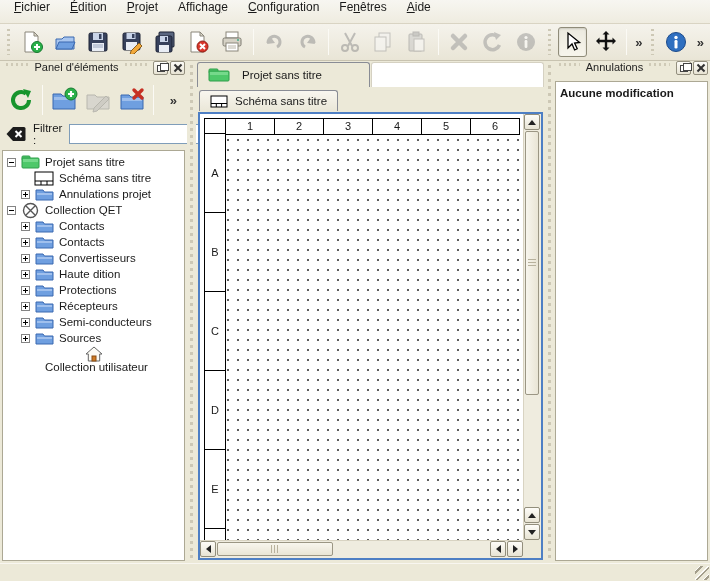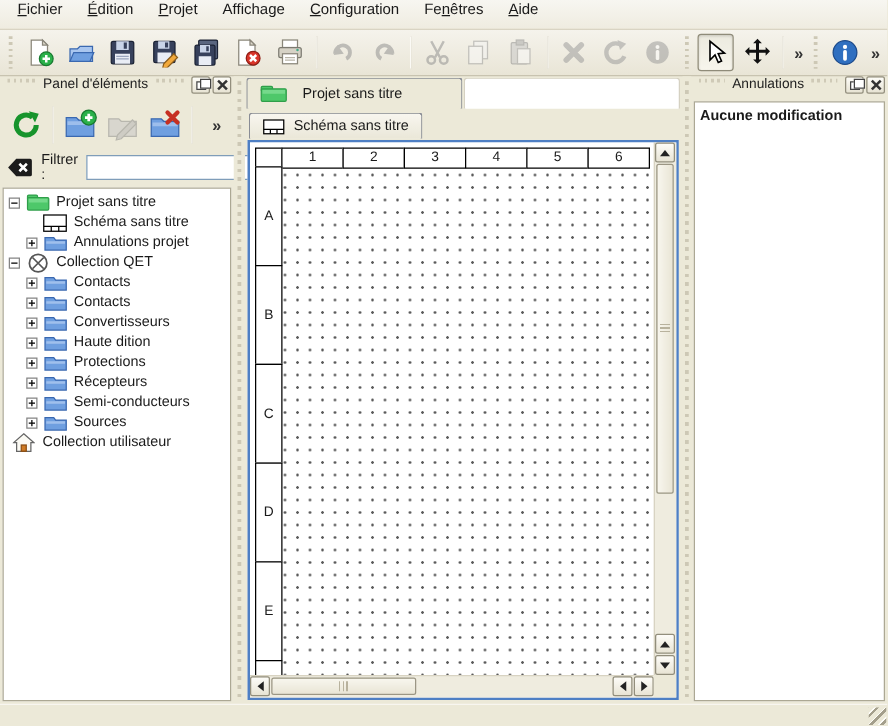--- a/index.html
+++ b/index.html
@@ -554,21 +554,21 @@
         <span class="exp plus"></span>
         <span class="ticon">
             <svg width="19" height="14" viewBox="0 0 19 14">
               <path d="M1 3h7l1.5 2H18v8H1z" fill="#6f9fe0" stroke="#3a68b0"></path>
               <path d="M2 6h15v2H2z" fill="#a9c6ef" opacity=".85"></path>
             </svg>
           </span>
         <span class="tlabel">Sources</span>
       </div>
 
-      <div class="trow" style="padding-left:4px;">
+      <div class="trow" style="padding-left:4px;flex-direction:column;">
         <span class="ticon">
             <svg width="18" height="16" viewBox="0 0 18 16">
           <path d="M9 1l8 7h-2.3v7H3.3V8H1z" fill="#fbfaf4" stroke="#666"></path>
           <rect x="7" y="10" width="4" height="5" fill="#cf7a22" stroke="#8a4d12"></rect>
         </svg>
           </span>
         <span class="tlabel">Collection utilisateur</span>
       </div>
     </div>
   </div>

